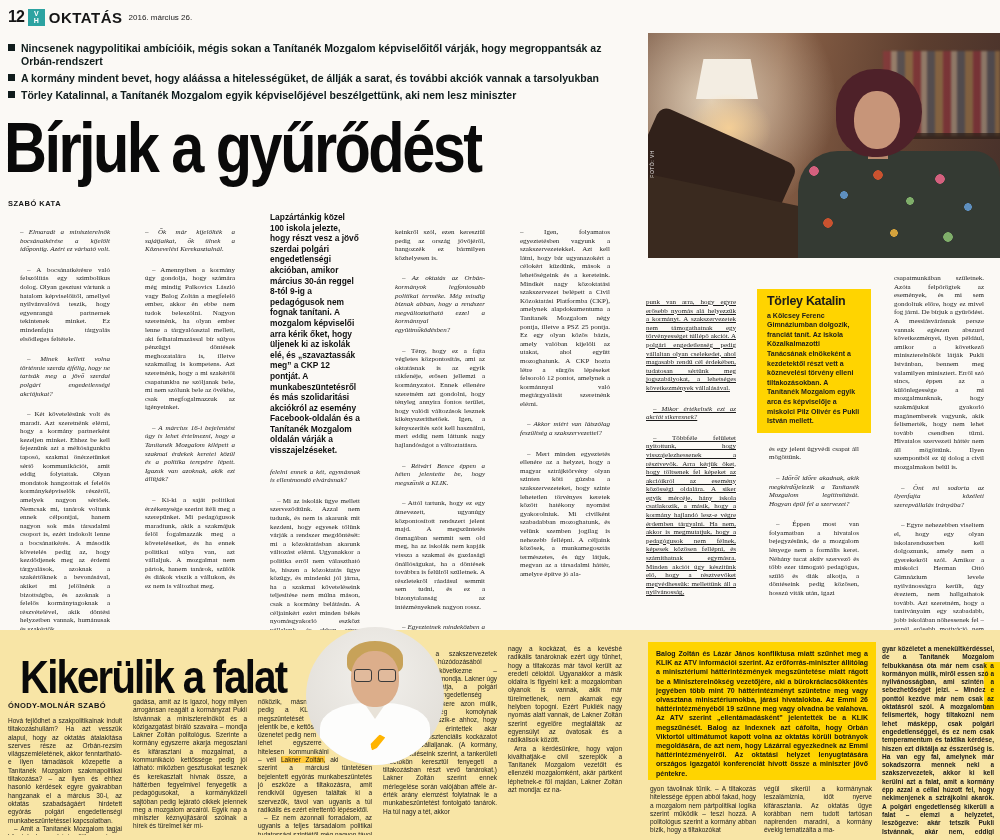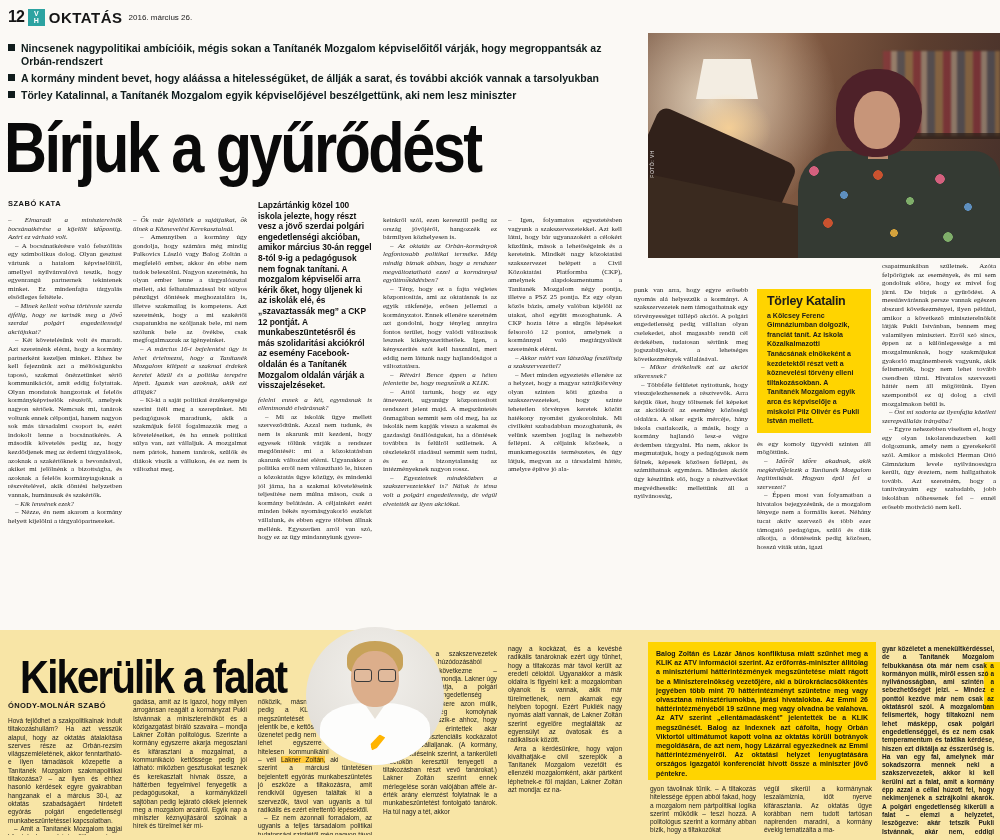--- a/index.html
+++ b/index.html
@@ -48,32 +48,32 @@
                radial-gradient(circle 4px at 170px 56px,#5e8fbf 90%,transparent),
                radial-gradient(circle 5px at 30px 72px,#c9522f 90%,transparent),
                radial-gradient(circle 4px at 96px 82px,#d4a23c 90%,transparent),
                radial-gradient(circle 5px at 150px 86px,#7fae6a 90%,transparent),
                #343a33;}
   #photo-credit{position:absolute;left:649px;top:150px;width:9px;font-size:5px;color:rgba(255,255,255,.85);
     writing-mode:vertical-rl;transform:rotate(180deg);letter-spacing:.5px;}
   
   .tcol{position:absolute;width:114px;font-family:"Liberation Serif",serif;font-size:7px;line-height:8.6px;
         text-align:justify;color:#1c1c1c;overflow:hidden;}
-  .tcol p{margin:0;text-indent:7px;}
+  .tcol p{margin:12px;text-indent:7px;}
   .tcol p.ni{text-indent:0;}
   .tcol p.q{font-style:italic;}
   .tcol p.q.ni{text-indent:0;}
   .tcol p.lead{font-family:"Liberation Sans",sans-serif;font-weight:bold;font-size:8.4px;line-height:10.6px;
                text-indent:0;text-align:left;margin-bottom:5px;color:#101010;}
   #tc1{left:8px;top:216px;height:414px;}
   #tc2{left:133px;top:216px;height:414px;}
   #tc3{left:258px;top:200px;height:430px;}
   #tc4{left:383px;top:216px;height:414px;}
   #tc5{left:508px;top:216px;height:414px;}
-  #tc6{left:634px;top:286px;height:344px;}
+  #tc6{left:634px;top:286px;height:344px;text-decoration:underline;}
   #tc7{left:757px;top:253px;height:377px;}
   #tc8{left:882px;top:262px;height:368px;}
   
   #infobox{width:114px;box-sizing:border-box;background:#ffd400;padding:8px 10px 7px;margin-bottom:7px;
            font-family:"Liberation Sans",sans-serif;margin-top:36px;}
   #infobox h3{margin:0 0 5px;font-size:12.5px;letter-spacing:-.3px;}
   #infobox div{font-size:7px;line-height:9.6px;font-weight:bold;text-align:left;}
   
   #bottom-bg{position:absolute;left:0;top:630px;width:1000px;height:210px;background:#f8e5a6;}
   #h2wrap{position:absolute;left:4px;top:634px;}
@@ -200,21 +200,21 @@
       <p class="ni">punk van arra, hogy egyre erősebb nyomás alá helyezzük a kormányt. A szakszervezetek nem támogathatnak egy törvényességet túllépő akciót. A polgári engedetlenség pedig vállaltan olyan cselekedet, ahol magasabb rendű cél érdekében, tudatosan sértünk meg jogszabályokat, a lehetséges következmények vállalásával.</p>
       <p class="q">– Mikor értékelnék ezt az akciót sikeresnek?</p>
       <p>– Többféle felületet nyitottunk, hogy visszajelezhessenek a résztvevők. Arra kérjük őket, hogy töltsenek fel képeket az akcióikról az esemény közösségi oldalára. A siker egyik mércéje, hány iskola csatlakozik, a másik, hogy a kormány hajlandó lesz-e végre érdemben tárgyalni. Ha nem, akkor is megmutatjuk, hogy a pedagógusok nem félnek, képesek közösen fellépni, és számíthatnak egymásra. Minden akciót úgy készítünk elő, hogy a résztvevőket megvédhessük: mellettünk áll a nyilvánosság,</p>
     </div>
   <div id="tc7" class="tcol">
     <div id="infobox">
       <h3>Törley Katalin</h3>
       <div>a Kölcsey Ferenc Gimnáziumban dolgozik, franciát tanít. Az iskola Közalkalmazotti Tanácsának elnökeként a kezdetektől részt vett a köznevelési törvény elleni tiltakozásokban. A Tanítanék Mozgalom egyik arca és képviselője a miskolci Pilz Olivér és Pukli István mellett.</div>
     </div>
     <div>
-        <p class="ni">és egy komoly ügyvédi szinten áll mögöttünk.</p>
+        <p class="ni">és egy jelent ügyvédi csapat áll mögöttünk.</p>
         <p class="q">– Időről időre akadnak, akik megkérdőjelezik a Tanítanék Mozgalom legitimitását. Hogyan épül fel a szervezet?</p>
         <p>– Éppen most van folyamatban a hivatalos bejegyzésünk, de a mozgalom lényege nem a formális keret. Néhány tucat aktív szervező és több ezer támogató pedagógus, szülő és diák alkotja, a döntéseink pedig közösen, hosszú viták után, igazi</p>
       </div>
   </div>
   <div id="tc8" class="tcol">
       <p class="ni">csapatmunkában születnek. Azóta felpörögtek az események, és mi sem gondoltuk előre, hogy ez mivel fog járni. De bírjuk a gyűrődést. A messiásvárásnak persze vannak egészen abszurd következményei, ilyen például, amikor a következő miniszterelnököt látják Pukli Istvánban, bennem meg valamilyen minisztert. Erről szó sincs, éppen az a különlegessége a mi mozgalmunknak, hogy szakmájukat gyakorló magánemberek vagyunk, akik felismerték, hogy nem lehet tovább csendben tűrni. Hivatalos szervezeti háttér nem áll mögöttünk. Ilyen szempontból ez új dolog a civil mozgalmakon belül is.</p>
       <p class="q">– Önt mi sodorta az ilyenfajta közéleti szerepvállalás irányába?</p>
       <p>– Egyre nehezebben viseltem el, hogy egy olyan iskolarendszerben kell dolgoznunk, amely nem a gyerekekről szól. Amikor a miskolci Herman Ottó Gimnázium levele nyilvánosságra került, úgy éreztem, nem hallgathatok tovább. Azt szeretném, hogy a tanítványaim egy szabadabb, jobb iskolában nőhessenek fel – ennél erősebb motiváció nem kell.</p>
     </div>
 

